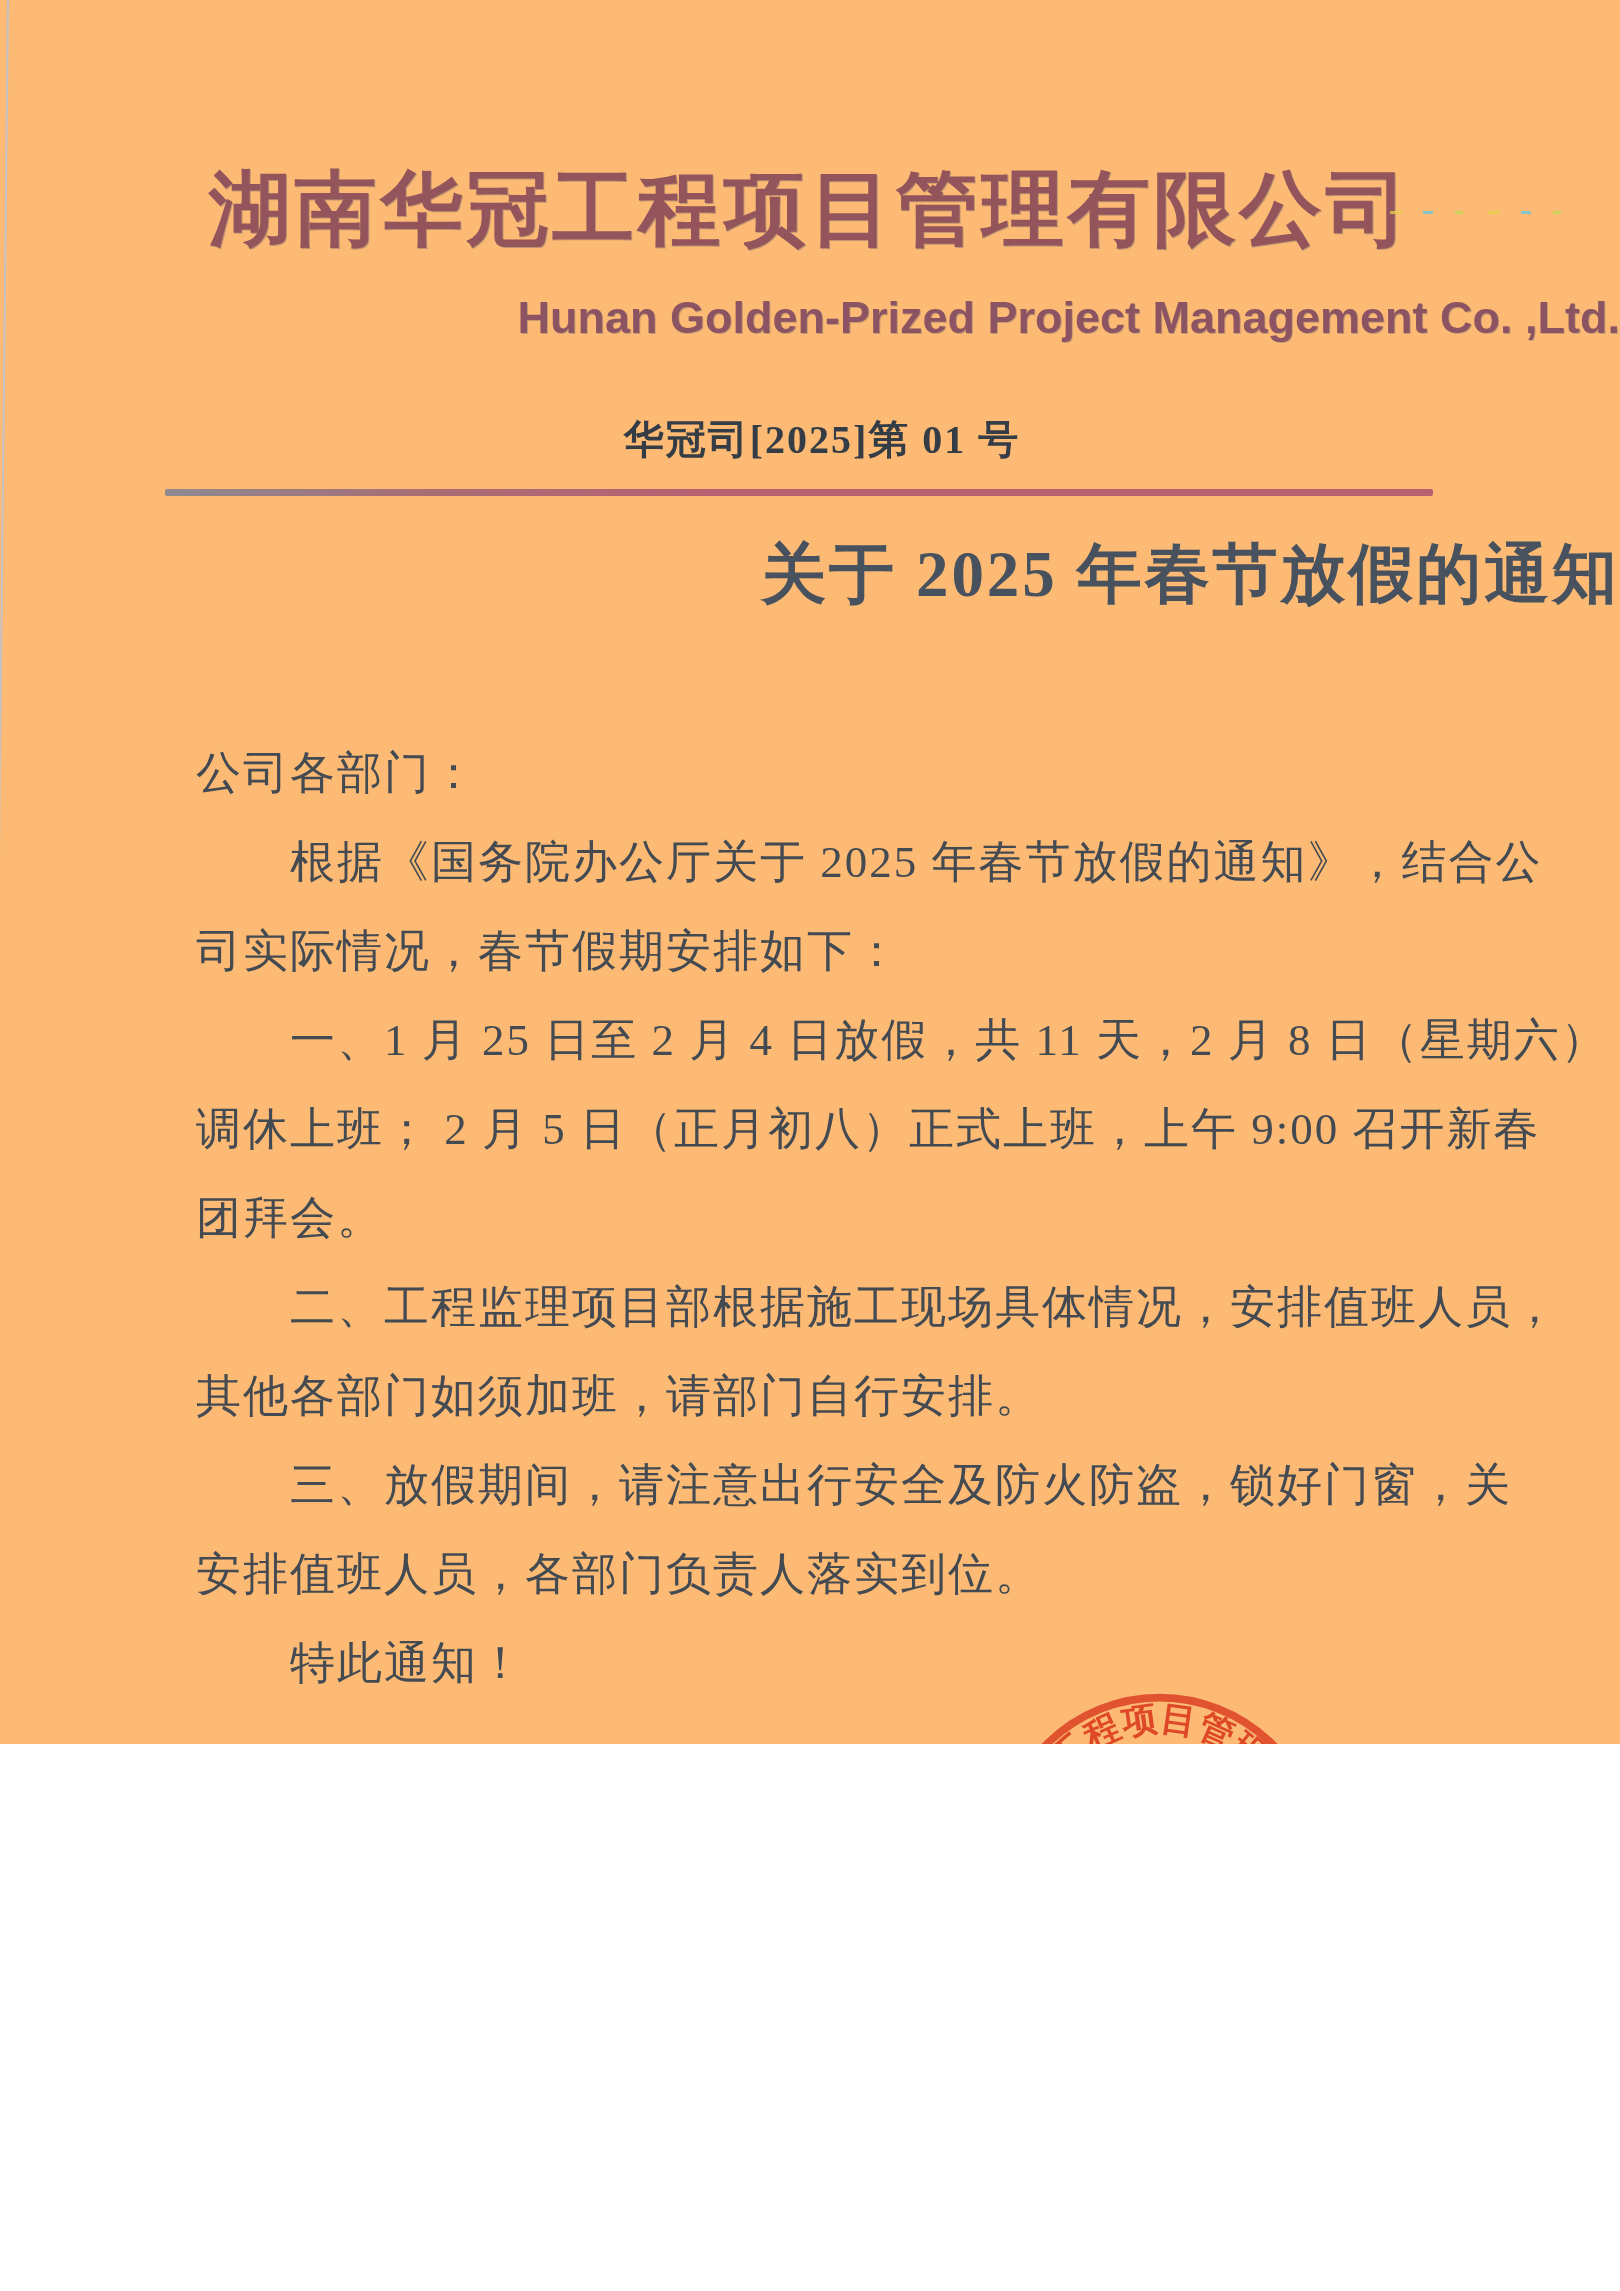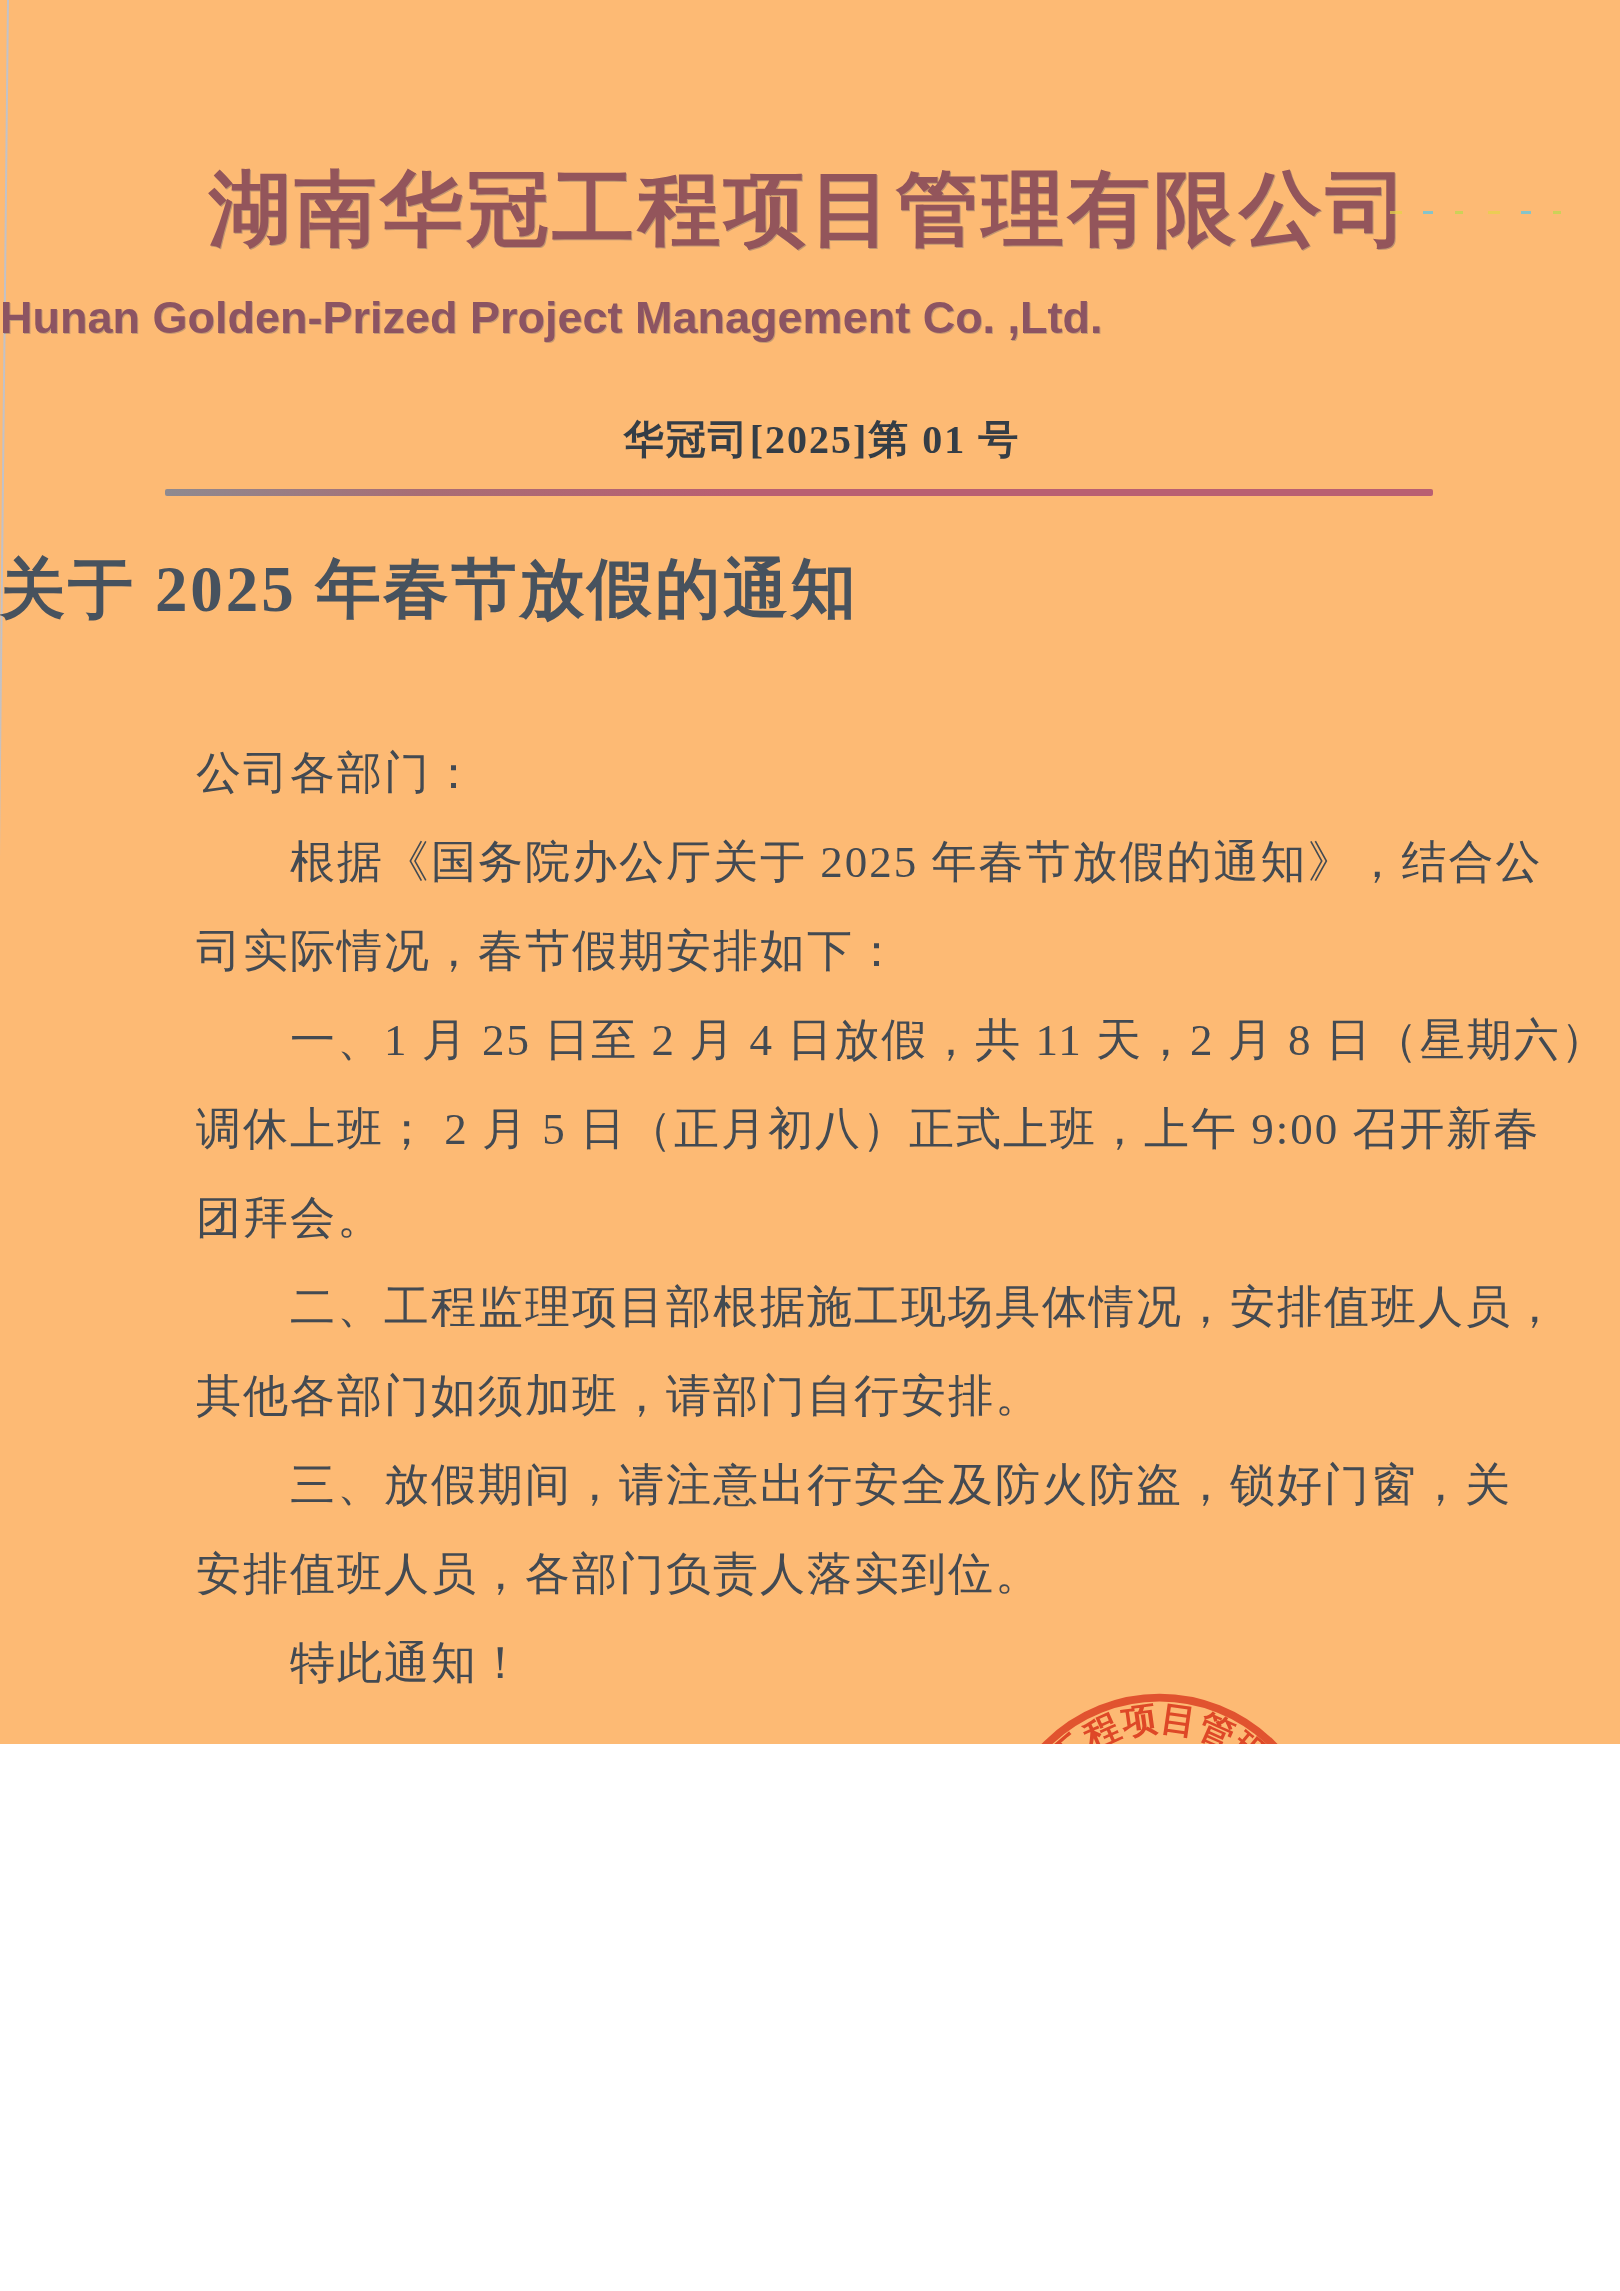--- a/index.html
+++ b/index.html
@@ -40,41 +40,41 @@
     position:absolute;top:155px;left:0;width:100%;
     text-align:center;
     font-family:"Liberation Sans","DejaVu Sans",sans-serif;
     font-weight:bold;
     font-size:82px;letter-spacing:3.9px;
     color:var(--brand);
     text-shadow:1px 1px 0 rgba(74,84,110,.35);
   }
   .company-en{
     position:absolute;top:292px;left:0;width:100%;
-    text-align:left;
+    text-align:right;
     font-family:"Liberation Sans","DejaVu Sans",sans-serif;
     font-weight:bold;
     font-size:45px;letter-spacing:0;
     color:var(--brand-en);
     text-shadow:1px 1px 0 rgba(74,84,110,.3);
   }
   .doc-number{
     position:absolute;top:412px;left:12px;width:100%;
     text-align:center;
     font-weight:bold;font-size:40px;letter-spacing:2px;
     color:var(--docnum-ink);
   }
   .red-rule{
     position:absolute;top:489px;left:165px;width:1268px;height:6.9px;
     background:linear-gradient(90deg,var(--rule-a) 0%,#a86d75 20%,var(--rule-b) 45%,var(--rule-b) 100%);
     border-radius:2px;
   }
   .doc-title{
-    position:absolute;top:545px;left:0;width:100%;
-    text-align:left;
+    position:absolute;top:530px;left:0;width:100%;
+    text-align:right;
     font-weight:bold;font-size:65px;letter-spacing:2.9px;
     color:var(--title-ink);
   }
   .body-block{
     position:absolute;top:729px;left:196px;width:1264px;
   }
   .body-line{
     font-size:45px;line-height:89px;letter-spacing:2px;
     color:var(--ink);
     white-space:nowrap;

